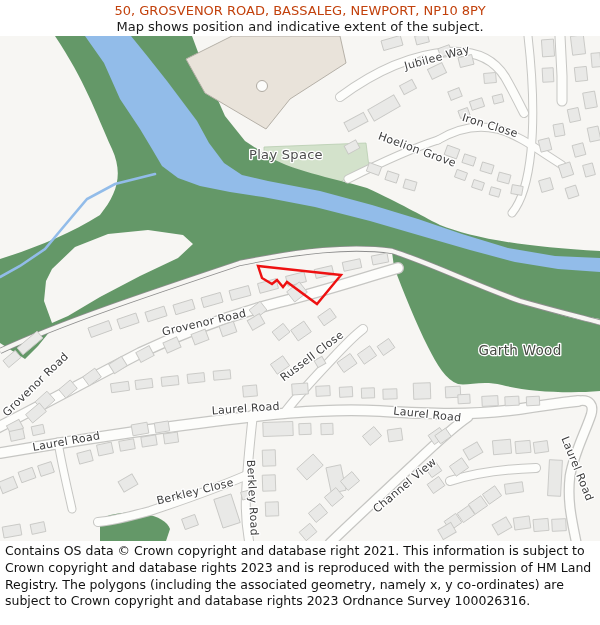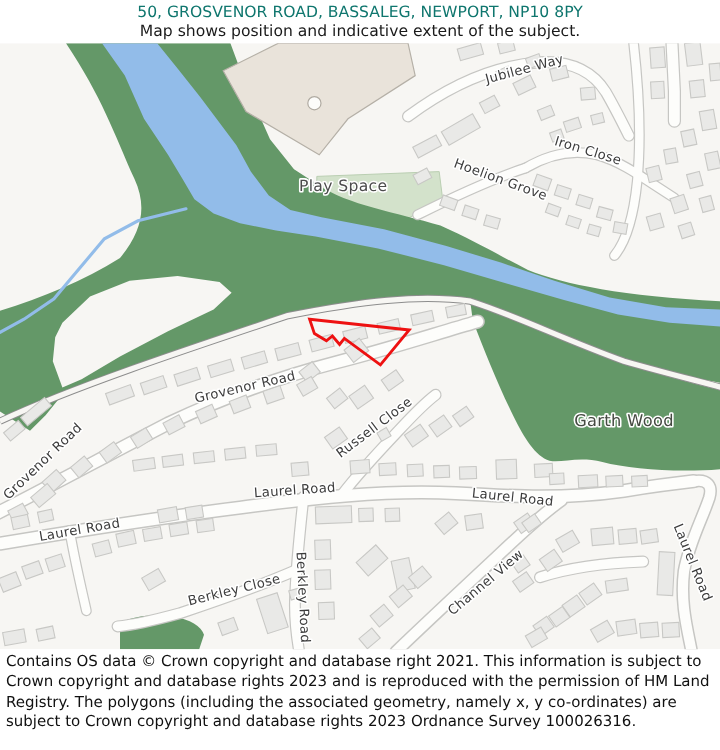--- a/index.html
+++ b/index.html
@@ -1,18 +1,18 @@
 <!DOCTYPE html>
 <html><head>
 <meta charset="utf-8">
 <style>
   html,body{margin:0;padding:0;background:#fff;}
   body{width:600px;height:625px;font-family:"DejaVu Sans","Liberation Sans",sans-serif;overflow:hidden;}
   .header{width:600px;height:36px;text-align:center;background:#fff;}
-  .header .title{font-size:13px;color:#0f766e;padding-top:3px;line-height:16px;}
+  .header .title{font-size:13px;color:#c2410c;padding-top:3px;line-height:16px;}
   .header .subtitle{font-size:13px;color:#1a1a1a;line-height:16px;}
   .map-wrap{width:600px;height:505px;position:relative;}
   svg{display:block;}
   .rc{fill:none;stroke:#c6c6c3;stroke-linecap:round;stroke-linejoin:round;}
   .rf{fill:none;stroke:#fdfdfb;stroke-linecap:round;stroke-linejoin:round;}
   .lbl{font-family:"DejaVu Sans","Liberation Sans",sans-serif;font-size:11px;fill:#3c3c3c;
        text-anchor:middle;letter-spacing:.3px;paint-order:stroke;stroke:#ffffff;stroke-width:2.6px;
        stroke-linejoin:round;}
   .lbl-area{font-size:13px;fill:#4c4c4c;}
   .lbl-wood{font-size:13.5px;fill:#454a42;}

